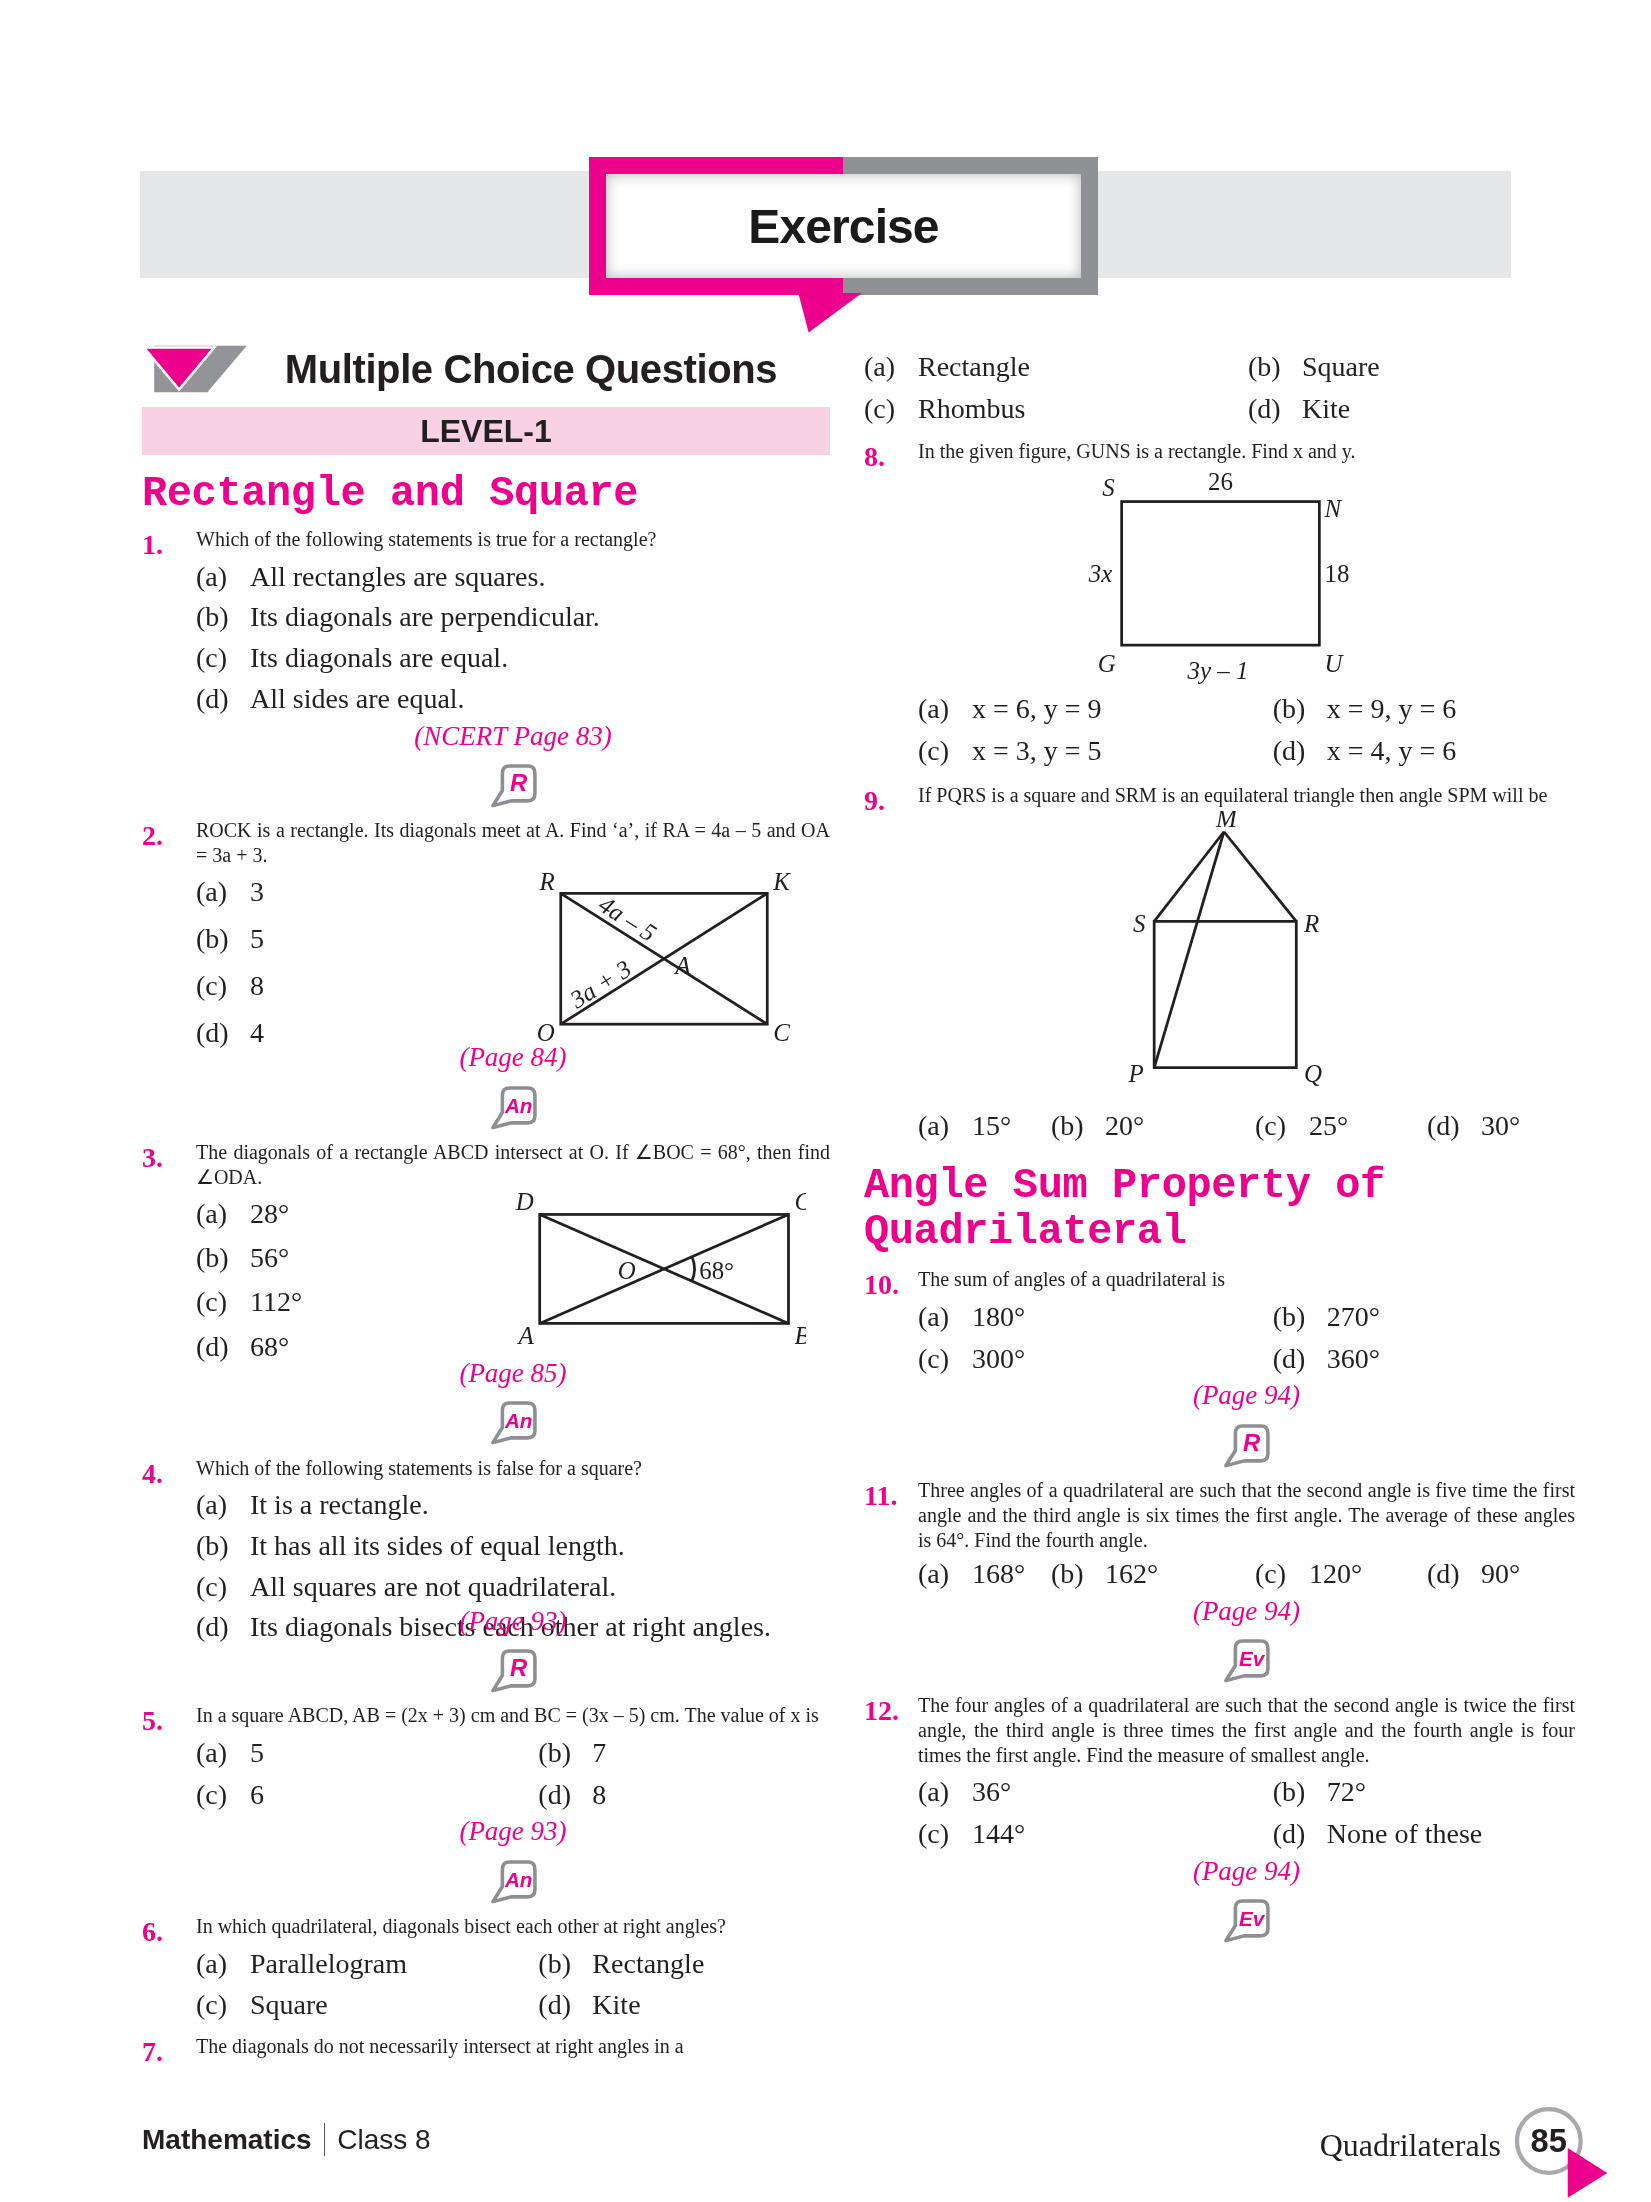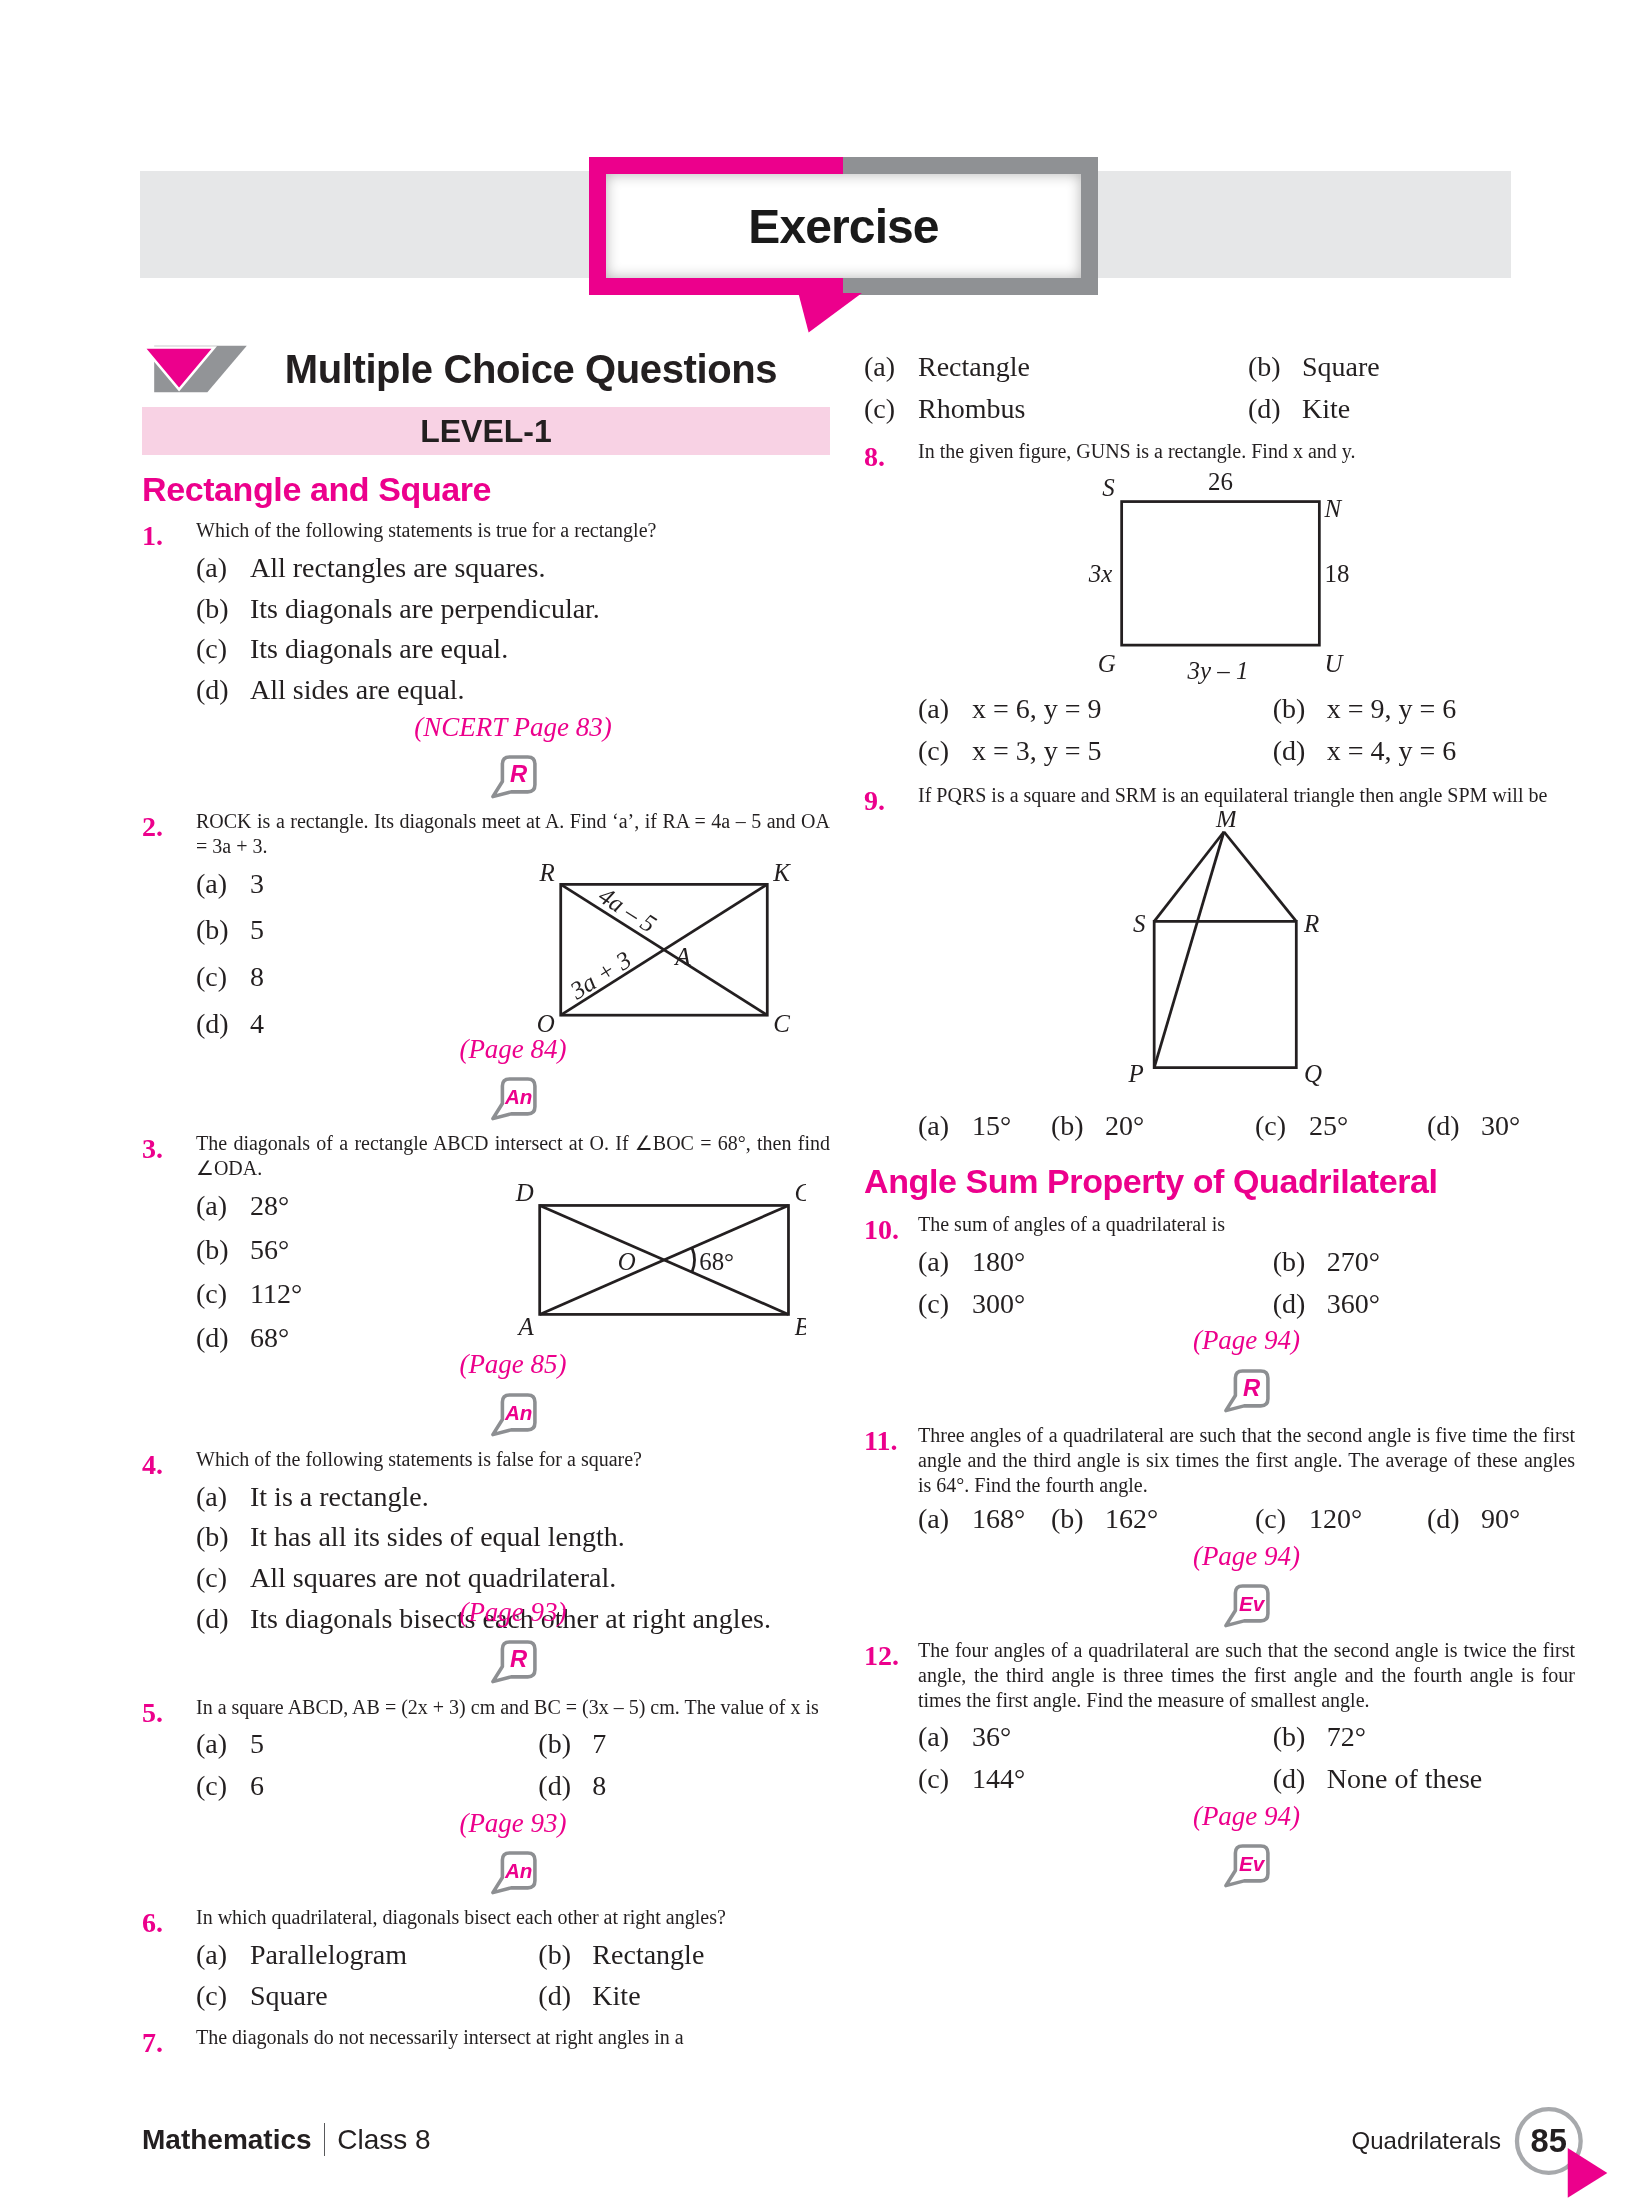--- a/index.html
+++ b/index.html
@@ -24,21 +24,21 @@
   .col-left{position:absolute;left:142px;top:344px;width:688px;}
   .col-right{position:absolute;left:864px;top:344px;width:711px;}
 
   
   .mcq-row{display:flex;align-items:center;height:50px;gap:24px;}
   .mcq-title{font-family:"Liberation Sans",sans-serif;font-weight:bold;font-size:40px;
     letter-spacing:-0.4px;margin-left:13.8px;color:#231f20;}
   .level-band{margin-top:13px;height:48px;background:#f8d2e4;
     display:flex;align-items:center;justify-content:center;}
   .level-text{font-family:"Liberation Sans",sans-serif;font-weight:bold;font-size:32px;color:#231f20;}
-  .sec-h{font-family:Liberation Sans, sans-serif;font-weight:bold;font-size:34px;
+  .sec-h{font-family:Liberation Mono, monospace;font-weight:bold;font-size:42px;
     color:#ec008c;margin-top:15.5px;line-height:1.1;letter-spacing:-0.4px;}
   .col-right .sec-h{margin-top:19px;}
 
   
   .q{display:flex;margin-top:10.3px;}
   .qn{flex:0 0 54px;font-weight:bold;color:#ec008c;font-size:28px;line-height:1.3;}
   .qb{flex:1;min-width:0;}
   .qt{margin:0;font-size:20px;line-height:1.24;text-align:justify;}
   .opts{margin-top:6.9px;}
   .opt{display:flex;font-size:28px;line-height:1.3;}
@@ -69,21 +69,21 @@
   .dia text{font-family:"Liberation Serif",serif;font-style:italic;font-size:29px;fill:#231f20;
     stroke:none;}
   .dia text.up{font-style:normal;}
 
   
   .footer-left{position:absolute;left:142px;top:2123px;display:flex;align-items:center;
     font-family:"Liberation Sans",sans-serif;font-size:28px;}
   .footer-left .b{font-weight:bold;}
   .footer-sep{width:1.7px;height:33px;background:#58595b;margin:0 12px;}
   .footer-right{position:absolute;right:150px;top:2127px;
-    font-family:Liberation Sans, sans-serif;font-size:24px;text-align:center;}
+    font-family:Liberation Serif, serif;font-size:32px;text-align:center;}
   .pagenum-wrap{position:absolute;left:1504px;top:2098px;}
 </style>
 </head>
 <body>
 
 <div class="band"></div>
 <div class="ex-frame">
   <div class="ex-inner">
     <span class="ex-title">Exercise</span>
   </div>

